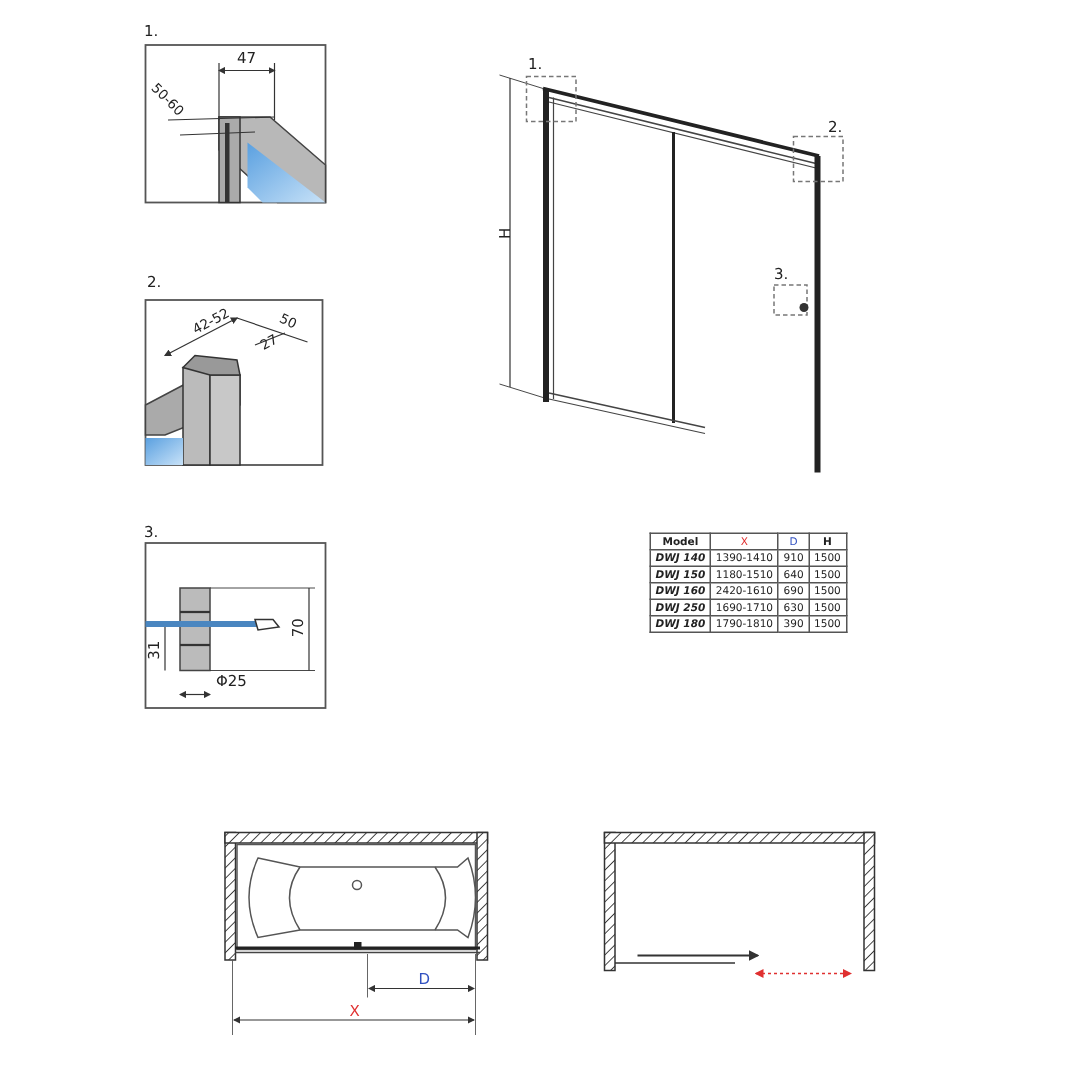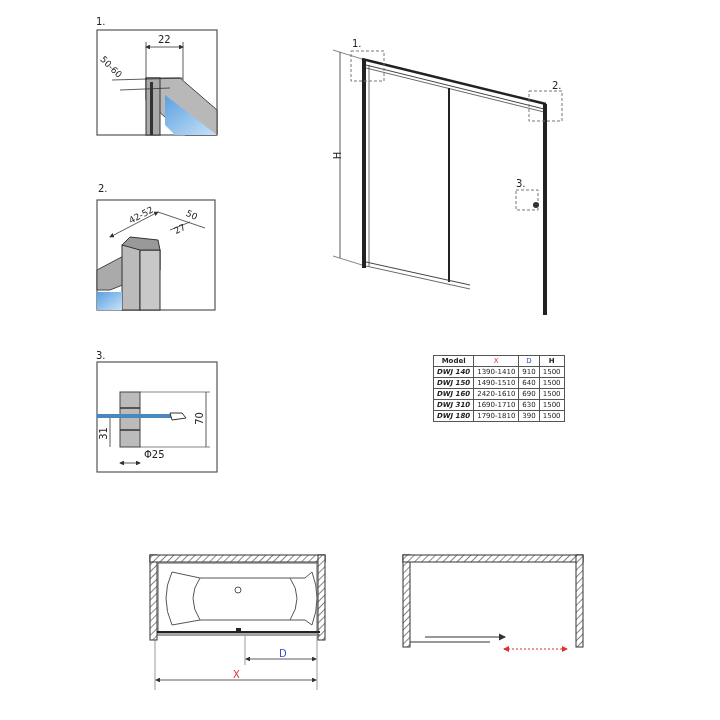--- a/index.html
+++ b/index.html
@@ -123,21 +123,21 @@
     <rect x="403" y="555" width="180" height="7" fill="url(#hatch)" stroke="#333"></rect>
     <rect x="576" y="555" width="7" height="92" fill="url(#hatch)" stroke="#333"></rect>
     <line x1="425" y1="637" x2="505" y2="637" stroke="#333" stroke-width="1.2" marker-end="url(#arr)"></line>
     <line x1="410" y1="642" x2="490" y2="642" stroke="#333" stroke-width="1"></line>
     <line x1="504" y1="649" x2="567" y2="649" stroke="#e03030" stroke-width="1" stroke-dasharray="2,2" marker-start="url(#arrRs)" marker-end="url(#arrR)"></line>
   </g>
 </svg>
 
 
 <span class="lbl" style="left:96px;top:16px;">1.</span>
-<span class="lbl" style="left:158px;top:34px;">22</span>
+<span class="lbl" style="left:158px;top:34px;">47</span>
 <span class="lbl" style="left:98px;top:62px;transform:rotate(45deg);font-size:9px;">50-60</span>
 
 <span class="lbl" style="left:98px;top:183px;">2.</span>
 <span class="lbl" style="left:128px;top:210px;transform:rotate(-28deg);font-size:9px;">42-52</span>
 <span class="lbl" style="left:186px;top:210px;transform:rotate(25deg);font-size:9px;">50</span>
 <span class="lbl" style="left:174px;top:224px;transform:rotate(-28deg);font-size:9px;">27</span>
 
 <span class="lbl" style="left:96px;top:350px;">3.</span>
 <span class="lbl" style="left:193px;top:413px;transform:rotate(-90deg);">70</span>
 <span class="lbl" style="left:97px;top:428px;transform:rotate(-90deg);">31</span>
@@ -157,32 +157,32 @@
     <th>H</th>
   </tr>
   <tr>
     <td class="model">DWJ 140</td>
     <td>1390-1410</td>
     <td>910</td>
     <td>1500</td>
   </tr>
   <tr>
     <td class="model">DWJ 150</td>
-    <td>1490-1510</td>
+    <td>1180-1510</td>
     <td>640</td>
     <td>1500</td>
   </tr>
   <tr>
     <td class="model">DWJ 160</td>
     <td>2420-1610</td>
     <td>690</td>
     <td>1500</td>
   </tr>
   <tr>
-    <td class="model">DWJ 310</td>
+    <td class="model">DWJ 250</td>
     <td>1690-1710</td>
     <td>630</td>
     <td>1500</td>
   </tr>
   <tr>
     <td class="model">DWJ 180</td>
     <td>1790-1810</td>
     <td>390</td>
     <td>1500</td>
   </tr>

